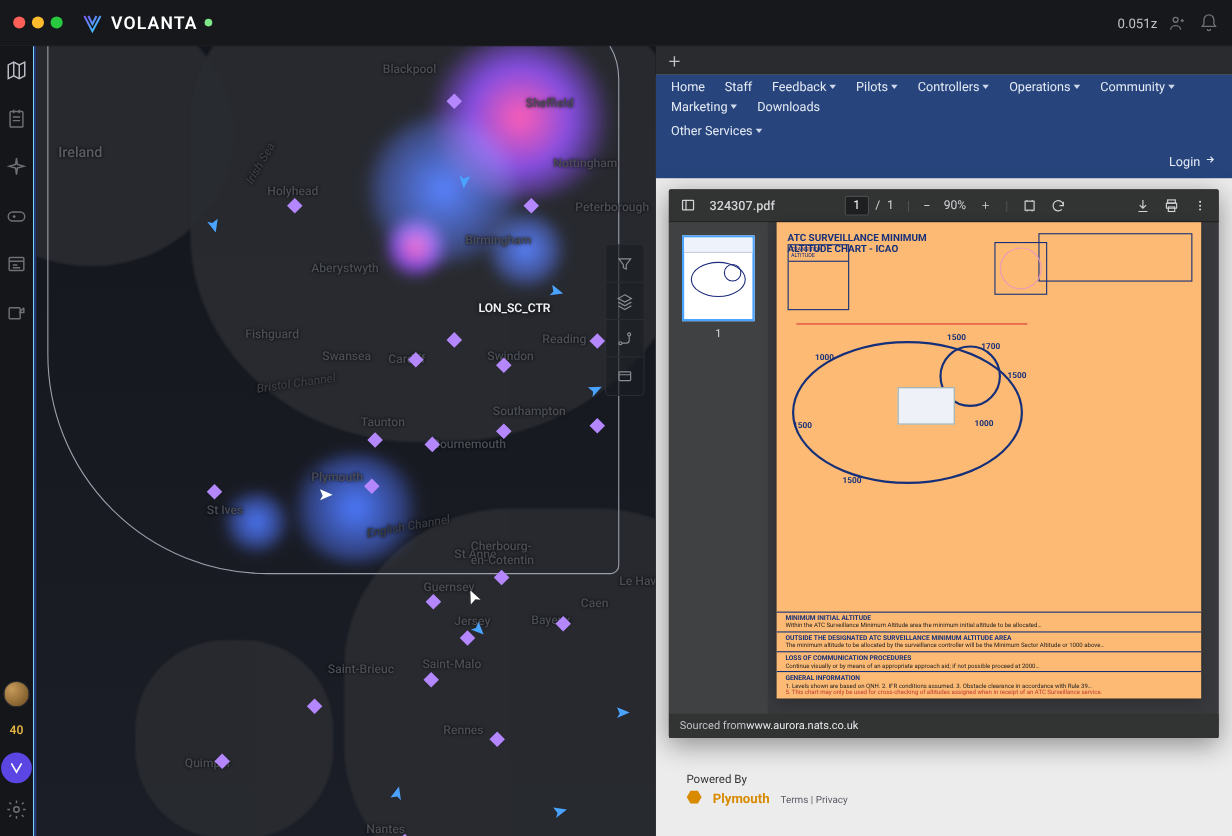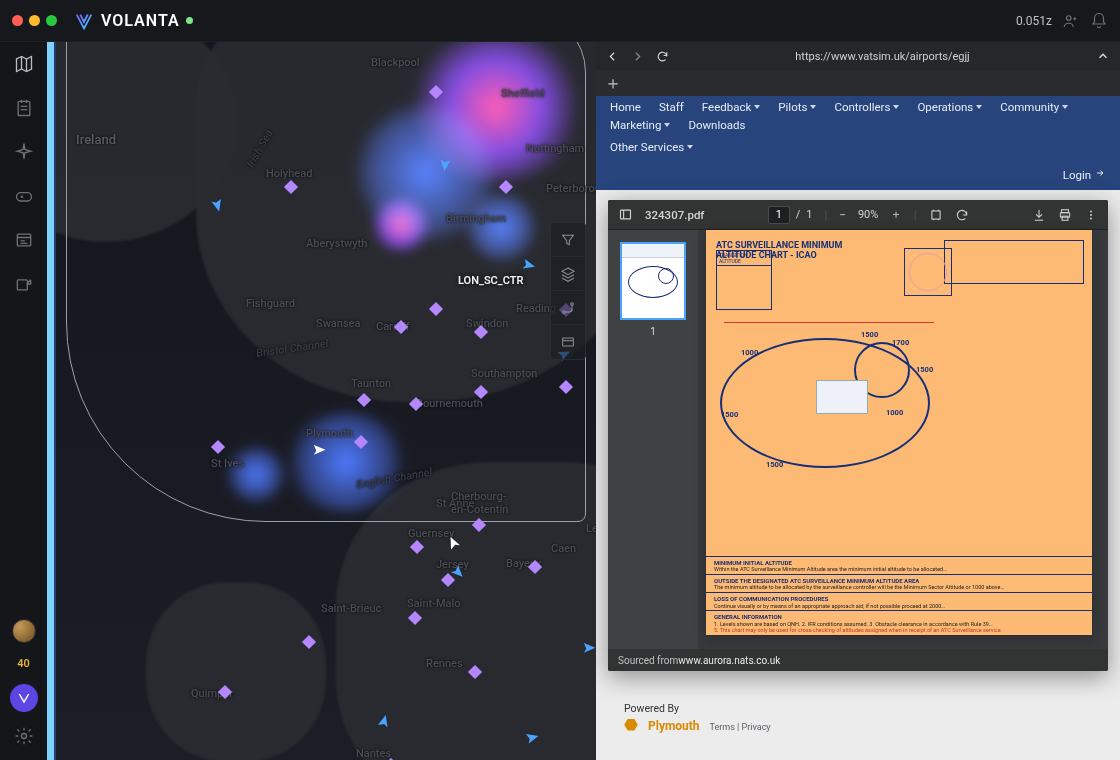--- a/index.html
+++ b/index.html
@@ -14,21 +14,21 @@
   .logo{ display:flex;align-items:center;gap:6px;color:#fff;font-weight:600;letter-spacing:1px; }
   .logo svg{width:22px;height:22px}
   .online{ width:7px;height:7px;background:#7ee787;border-radius:50%; }
   .spacer{flex:1}
   .search{ display:flex;align-items:center;gap:8px;width:340px;height:28px;border:1px solid #2a2d33;border-radius:3px;background:#1a1d22;padding:0 10px;color:#6f7177;font-size:12px; }
   .zulu{font-size:12px;color:#bfc2c7}
   .tbicon{color:#6f7177}
 
   
   .body{ flex:1; display:flex; min-height:0; }
-  .sidebar{ width:54px; background:#14161a; border-right:7px solid #7dd3fc; display:flex;flex-direction:column;align-items:center;padding-top:12px;gap:24px; }
+  .sidebar{ width:31px; background:#14161a; border-right:1px solid #7dd3fc; display:flex;flex-direction:column;align-items:center;padding-top:12px;gap:24px; }
   .sidebar .sicon{ color:#6e7076; }
   .sidebar .sicon.active{ color:#b9bcc4; }
   .sidebar .bottom{margin-top:auto;display:flex;flex-direction:column;align-items:center;gap:14px;padding-bottom:14px}
   .avatar{width:24px;height:24px;border-radius:50%;background:radial-gradient(circle at 30% 30%,#c79a5a,#6b4b1e);border:1px solid #2a2d33}
   .rank{font-size:11px;color:#e3b341;font-weight:600}
   .vicon{width:28px;height:28px;border-radius:50%;background:#5b45e3;display:flex;align-items:center;justify-content:center}
   .vicon svg{width:16px;height:16px}
 
   
   .map{ flex:1;position:relative;background:linear-gradient(180deg,#14161d,#1b1e26);overflow:hidden; border-left:2px solid #3b6fff66; }
@@ -346,43 +346,20 @@
         <div class="mt">
             <svg width="16" height="16" viewBox="0 0 24 24" fill="none" stroke="currentColor" stroke-width="1.6">
               <rect x="4" y="6" width="16" height="12" rx="1"></rect>
               <path d="M4 10h16"></path>
             </svg>
           </div>
       </div>
     </div>
 
     <div class="panel">
-      <div class="panelbar">
-        <span class="pbicon">
-            <svg width="13" height="13" viewBox="0 0 24 24" fill="none" stroke="currentColor" stroke-width="2.2">
-              <path d="M15 5l-7 7 7 7"></path>
-            </svg>
-          </span>
-        <span class="pbicon" style="opacity:.55">
-            <svg width="13" height="13" viewBox="0 0 24 24" fill="none" stroke="currentColor" stroke-width="2.2">
-              <path d="M9 5l7 7-7 7"></path>
-            </svg>
-          </span>
-        <span class="pbicon">
-            <svg width="13" height="13" viewBox="0 0 24 24" fill="none" stroke="currentColor" stroke-width="2">
-              <path d="M20 12a8 8 0 10-2.3 5.7M20 4v6h-6"></path>
-            </svg>
-          </span>
-        <span class="url">https://www.vatsim.uk/airports/egjj</span>
-        <span class="pbicon">
-            <svg width="14" height="14" viewBox="0 0 24 24" fill="none" stroke="currentColor" stroke-width="2.2">
-              <path d="M6 15l6-6 6 6"></path>
-            </svg>
-          </span>
-      </div>
       <div class="tabplus">＋</div>
 
       <div class="siteframe">
 
         <div class="sitehdr">
           <div class="sitenav">
             <span class="ni">
                 <span>Home</span>
               </span>
             <span class="ni">

